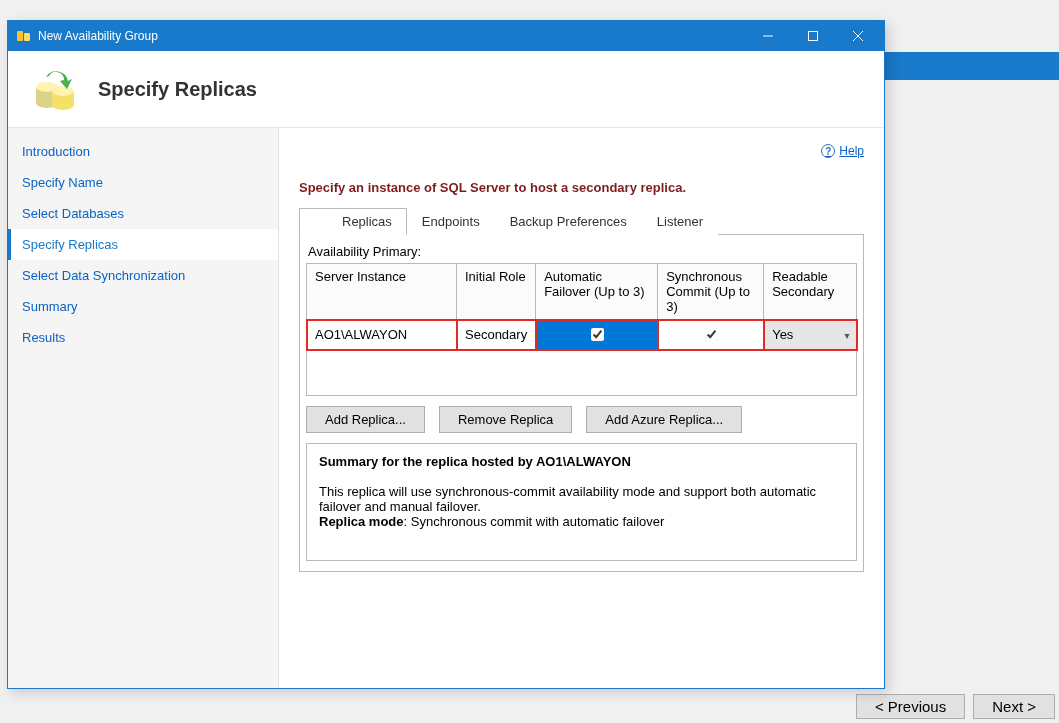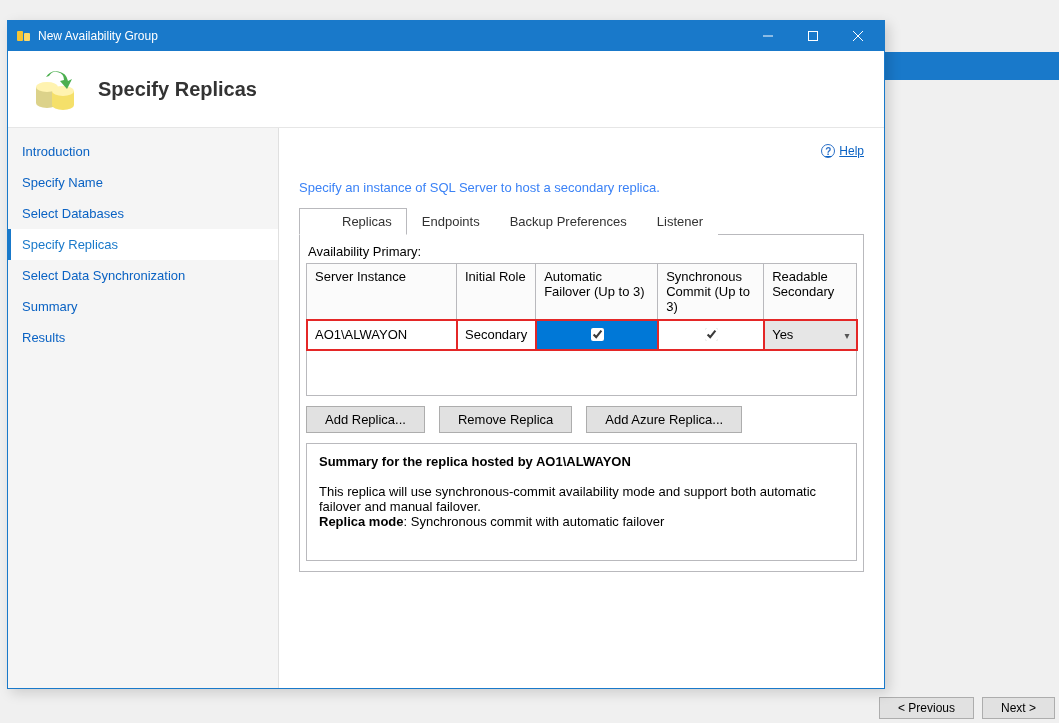--- a/index.html
+++ b/index.html
@@ -1,39 +1,39 @@
 <!DOCTYPE html>
 <html><head>
 <meta charset="utf-8">
 <style>
   * { box-sizing: border-box; }
   body { margin: 0; font-family: "Segoe UI", Tahoma, sans-serif; font-size: 13px; background: #f0f0f0; width: 1059px; height: 723px; position: relative; overflow: hidden; }
   .bg-accent { position: absolute; top: 52px; left: 880px; width: 179px; height: 28px; background: #1979ca; }
   .bg-buttons { position: absolute; bottom: 0; right: 0; display: flex; gap: 8px; padding: 4px; }
-  .bg-buttons button { background: #e1e1e1; border: 1px solid #adadad; padding: 3px 18px; font-size: 12px; }
+  .bg-buttons button { background: #e1e1e1; border: 1px solid #adadad; padding: 3px 18px; font-size: 15px; }
 
   .dialog { position: absolute; top: 0; left: 7px; width: 878px; background: #fff; border: 1px solid #1979ca; box-shadow: 4px 4px 12px rgba(0,0,0,.15); margin-top: 20px; }
   .titlebar { background: #1979ca; color: #fff; height: 30px; display: flex; align-items: center; padding: 0 4px 0 8px; }
   .titlebar-icon { width: 16px; height: 16px; margin-right: 6px; }
   .titlebar-title { flex: 1; font-size: 12px; }
   .winbtn { width: 45px; height: 28px; display: flex; align-items: center; justify-content: center; color: #fff; }
 
   .header { display: flex; align-items: center; padding: 14px 24px; gap: 18px; background: #fff; border-bottom: 1px solid #e6e6e6; }
   .header-title { font-size: 20px; font-weight: 700; color: #333; }
 
   .content { display: flex; background: #f5f5f5; }
   .sidebar { width: 270px; padding-top: 8px; }
   .sidebar-item { padding: 8px 14px; color: #0a62c3; cursor: pointer; }
   .sidebar-item.active { background: #fff; border-left: 3px solid #1979ca; color: #1979ca; font-weight: 400; padding-left: 11px; }
 
   .main { flex: 1; background: #fff; padding: 16px 20px 20px 20px; min-height: 560px; border-left: 1px solid #e0e0e0; }
   .help { float: right; color: #0a62c3; font-size: 12px; display: flex; align-items: center; gap: 4px; }
   .help-icon { width: 14px; height: 14px; border: 1px solid #2a70c8; border-radius: 50%; display: inline-flex; align-items: center; justify-content: center; color: #2a70c8; font-size: 10px; font-weight: bold; }
 
-  .instruction { font-weight: 400; color: #3b82f6; margin: 36px 0 12px 0; clear: both; }
+  .instruction { font-weight: 700; color: #7f1d1d; margin: 36px 0 12px 0; clear: both; }
 
   .tabs { display: flex; border-bottom: 1px solid #b9b9bd; margin-bottom: 0; }
   .tab { padding: 5px 14px; border: 1px solid transparent; border-bottom: none; color: #333; position: relative; top: 1px; background: #fff; }
   .tab.active { border-color: #b9b9bd; border-bottom: 1px solid #fff; padding-left: 42px; }
 
   .tabbody { border: 1px solid #b9b9bd; border-top: none; padding: 6px 6px 10px 6px; }
   .gridlabel { margin: 3px 0 4px 2px; }
 
   table.grid { width: 100%; border-collapse: collapse; }
   table.grid th, table.grid td { border: 1px solid #b9b9bd; padding: 5px 8px; text-align: left; vertical-align: middle; background: #fff; }

